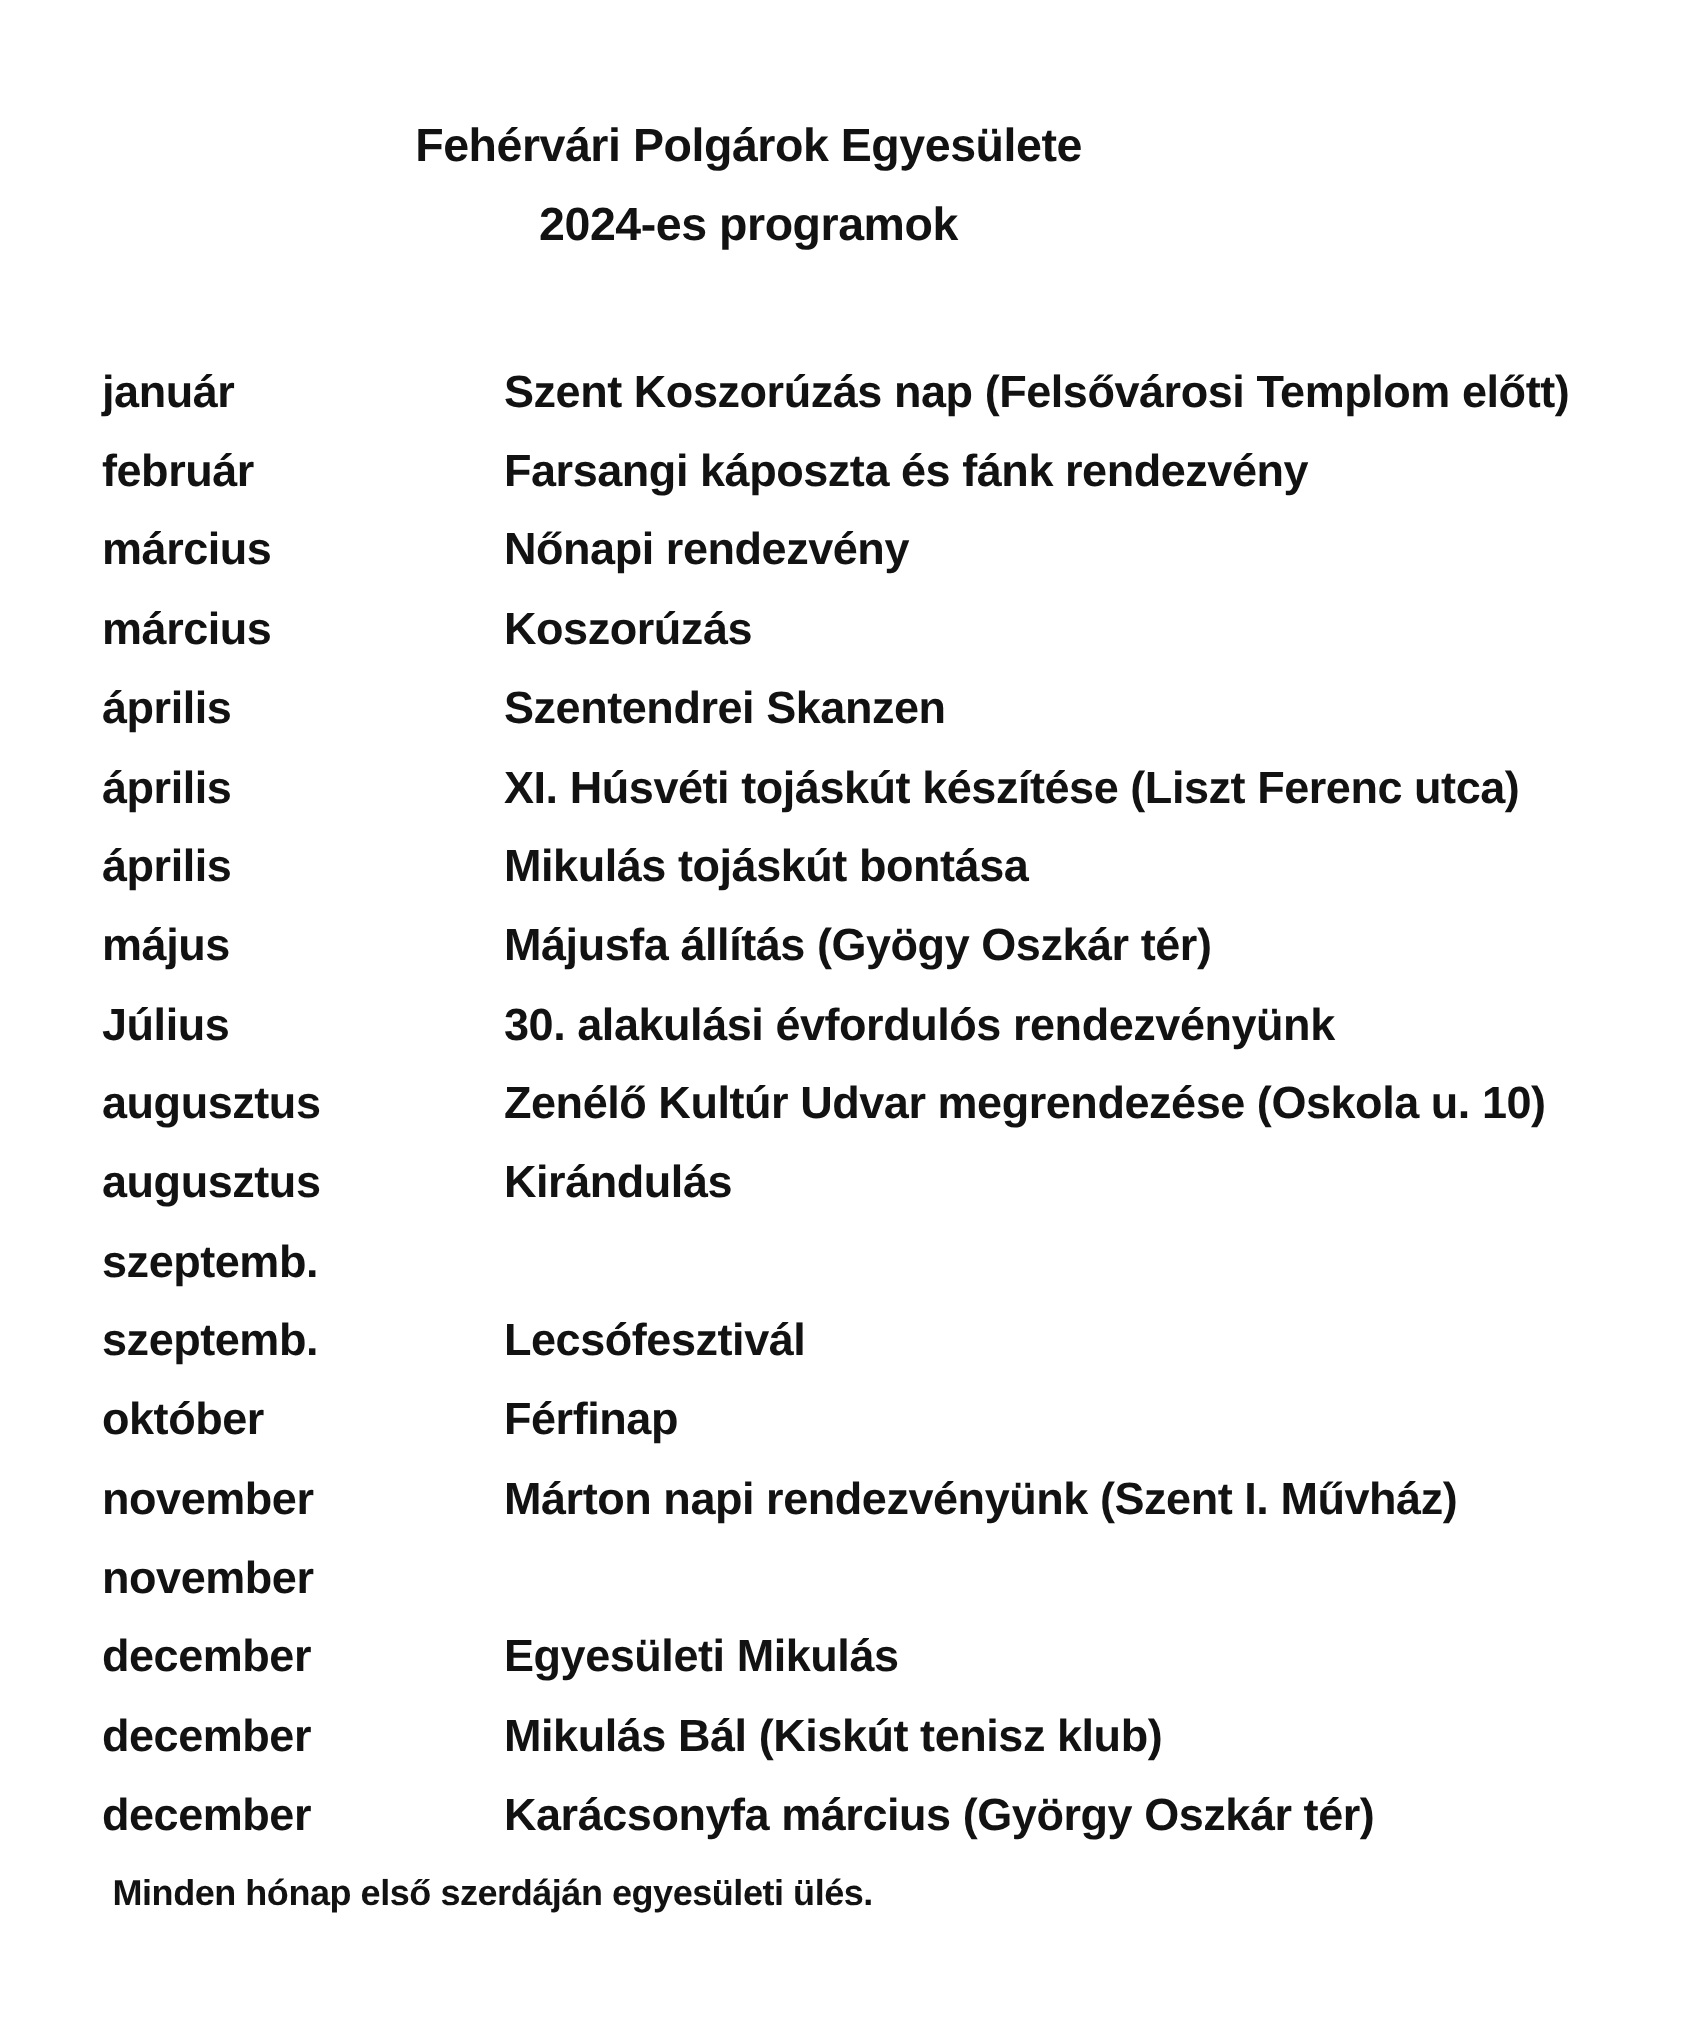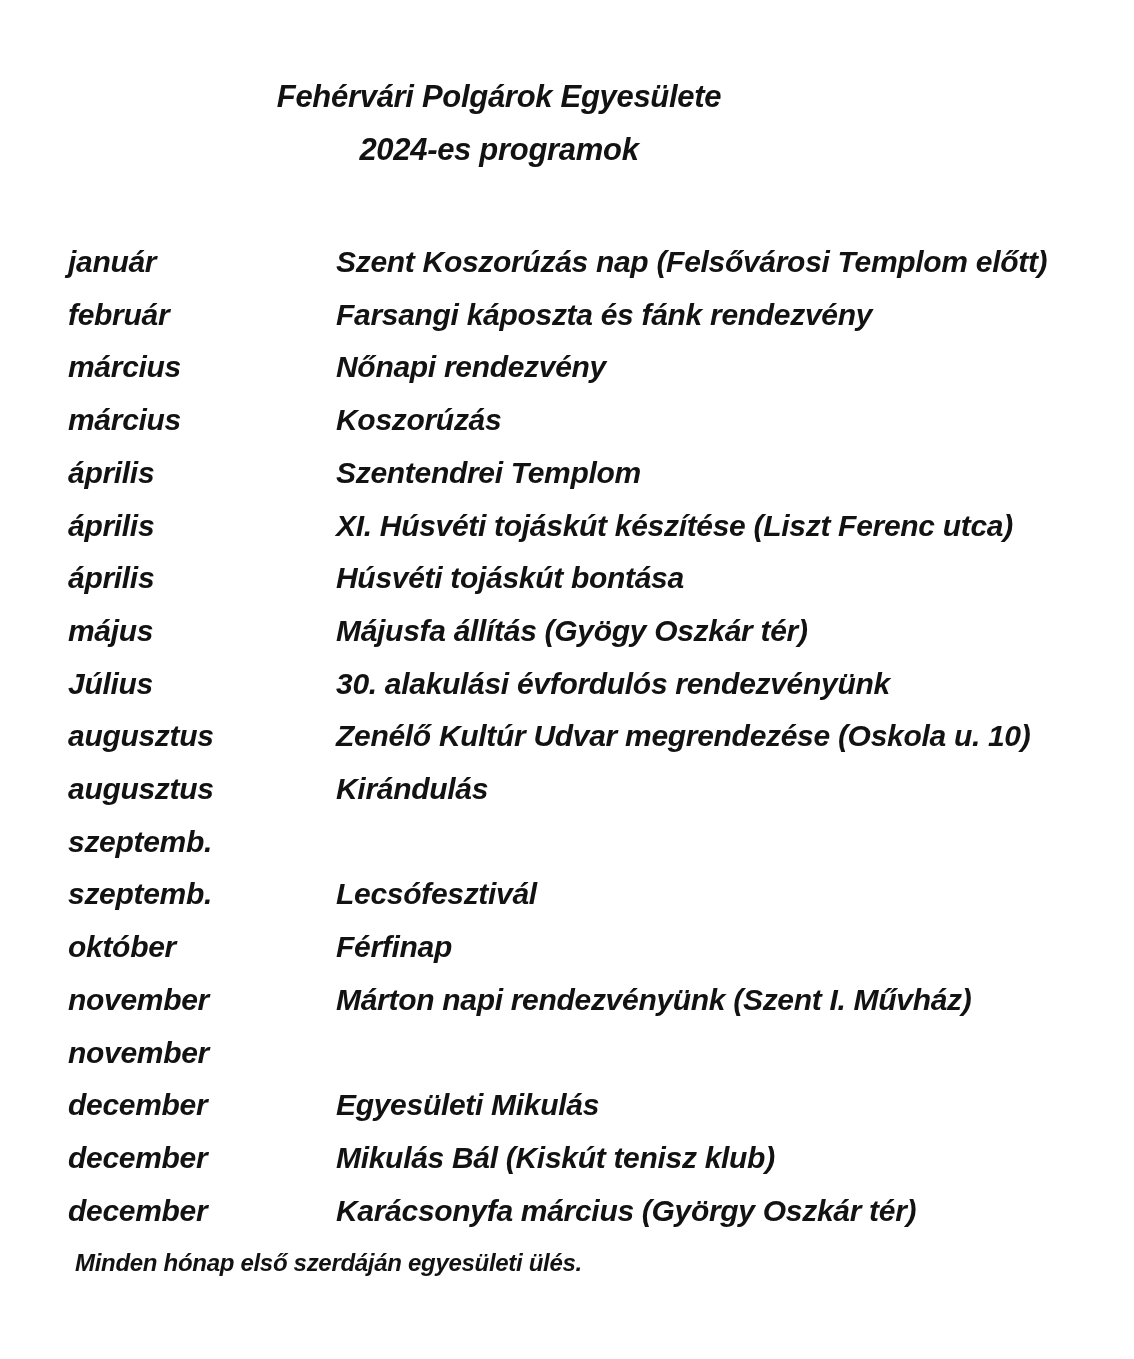--- a/index.html
+++ b/index.html
@@ -13,21 +13,20 @@
     font-family: "Liberation Sans", sans-serif;
     font-weight: 700;
     color: #121212;
     overflow: hidden;
   }
   .page {
     box-sizing: border-box;
     width: 970px;
     height: 1359px;
     padding: 70px 40px 0 68px;
-    font-style: italic;
   }
   .title-block {
     text-align: center;
     margin-bottom: 60px;
   }
   .title-line {
     font-size: 31px;
     line-height: 53px;
     letter-spacing: -0.3px;
   }
@@ -79,29 +78,29 @@
     <div class="row">
       <span class="month">március</span>
       <span class="event">Nőnapi rendezvény</span>
     </div>
     <div class="row">
       <span class="month">március</span>
       <span class="event">Koszorúzás</span>
     </div>
     <div class="row">
       <span class="month">április</span>
-      <span class="event">Szentendrei Templom</span>
+      <span class="event">Szentendrei Skanzen</span>
     </div>
     <div class="row">
       <span class="month">április</span>
       <span class="event">XI. Húsvéti tojáskút készítése (Liszt Ferenc utca)</span>
     </div>
     <div class="row">
       <span class="month">április</span>
-      <span class="event">Húsvéti tojáskút bontása</span>
+      <span class="event">Mikulás tojáskút bontása</span>
     </div>
     <div class="row">
       <span class="month">május</span>
       <span class="event">Májusfa állítás (Gyögy Oszkár tér)</span>
     </div>
     <div class="row">
       <span class="month">Július</span>
       <span class="event">30. alakulási évfordulós rendezvényünk</span>
     </div>
     <div class="row">

